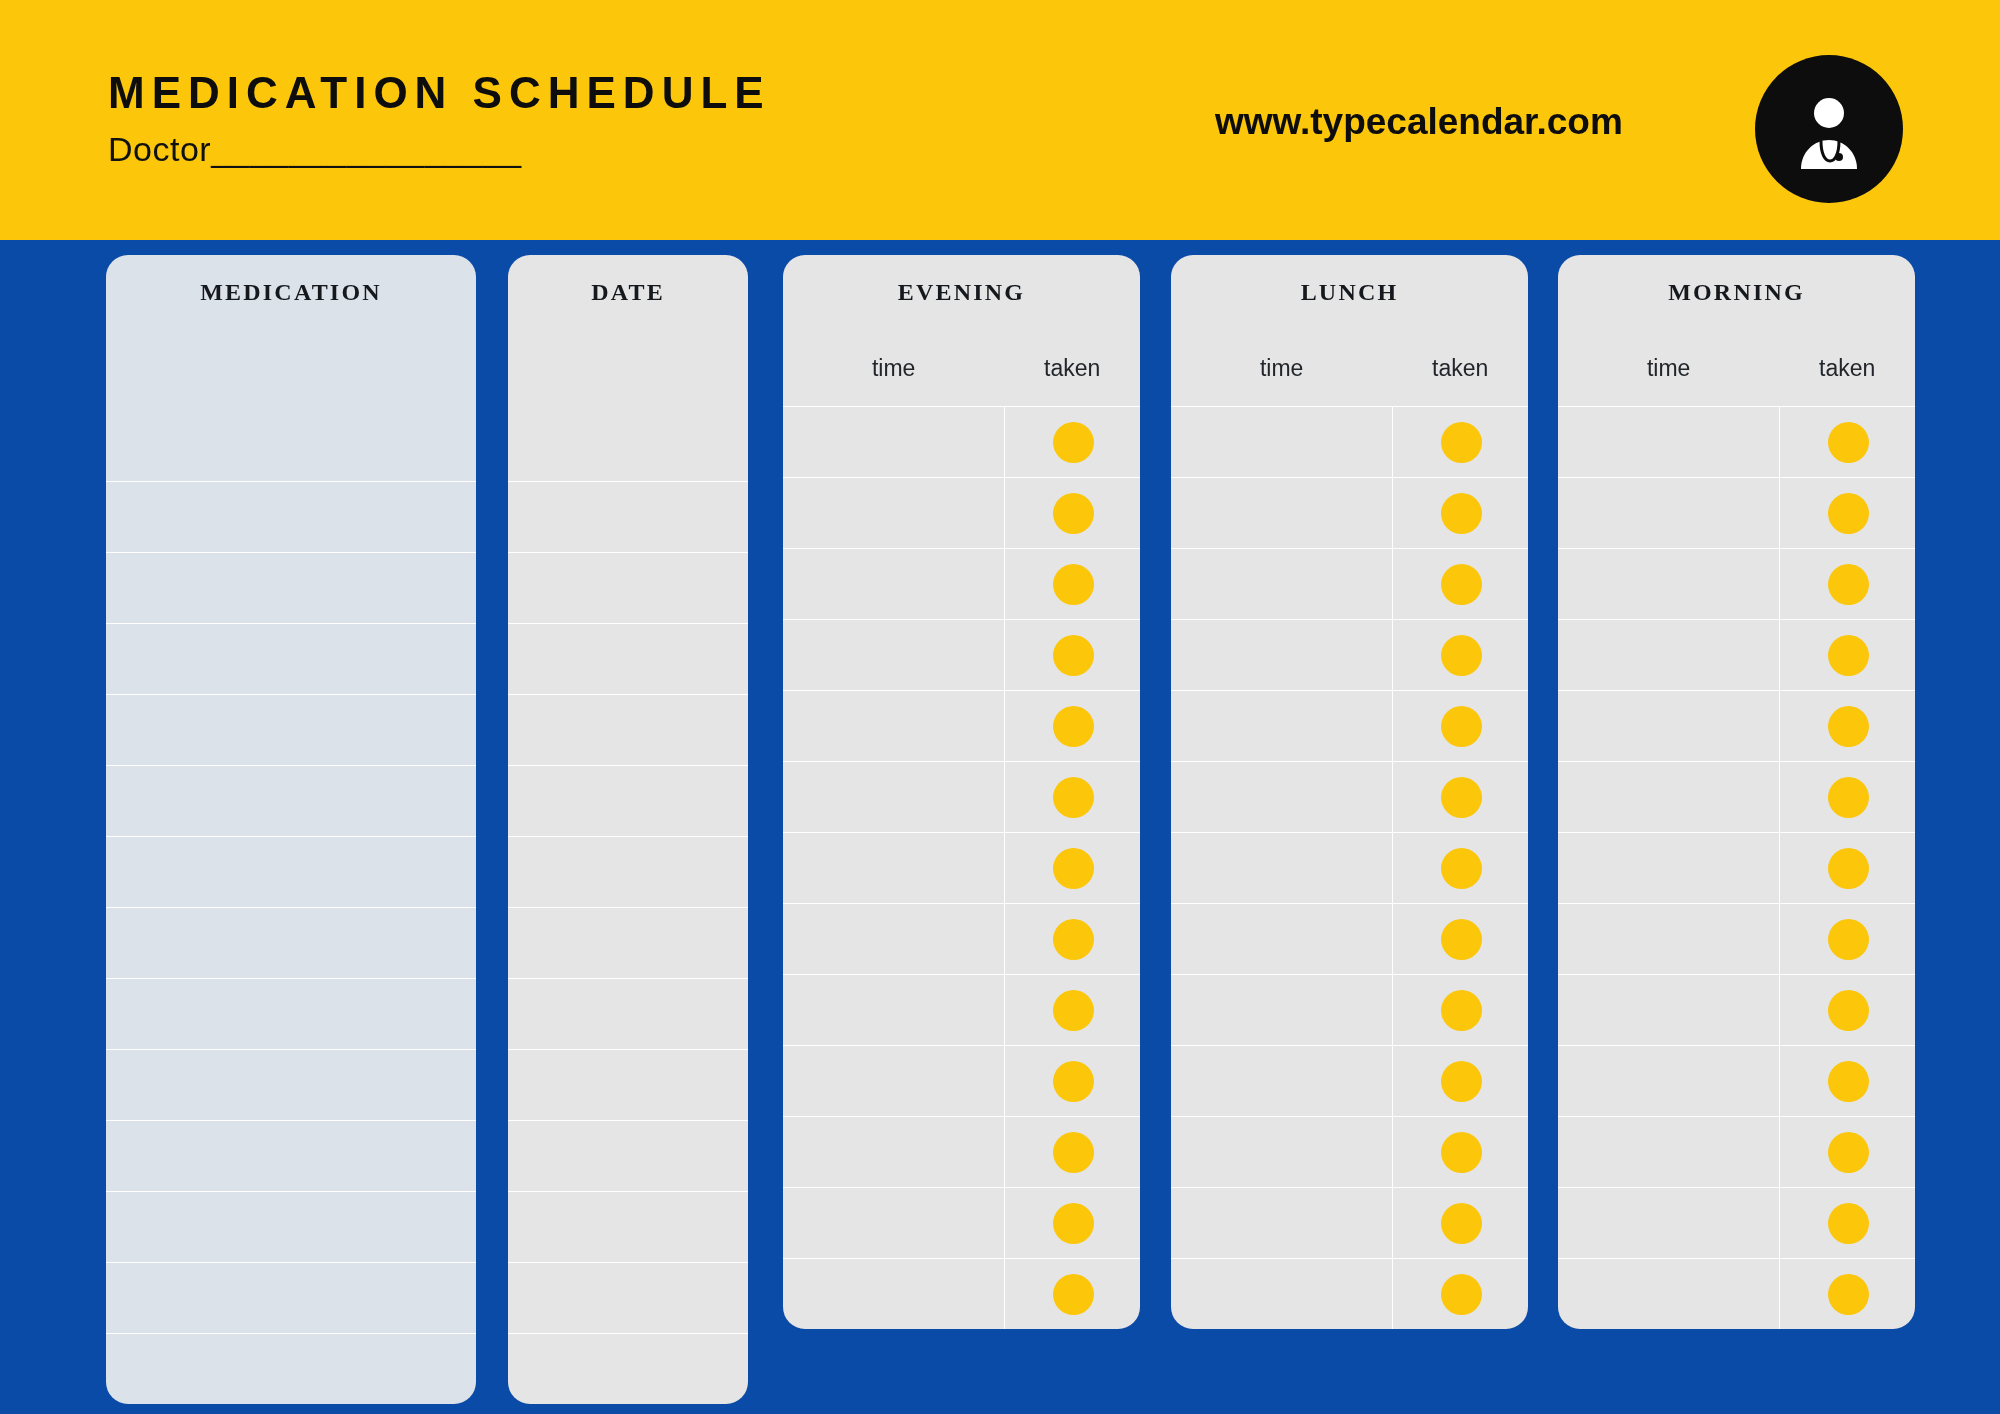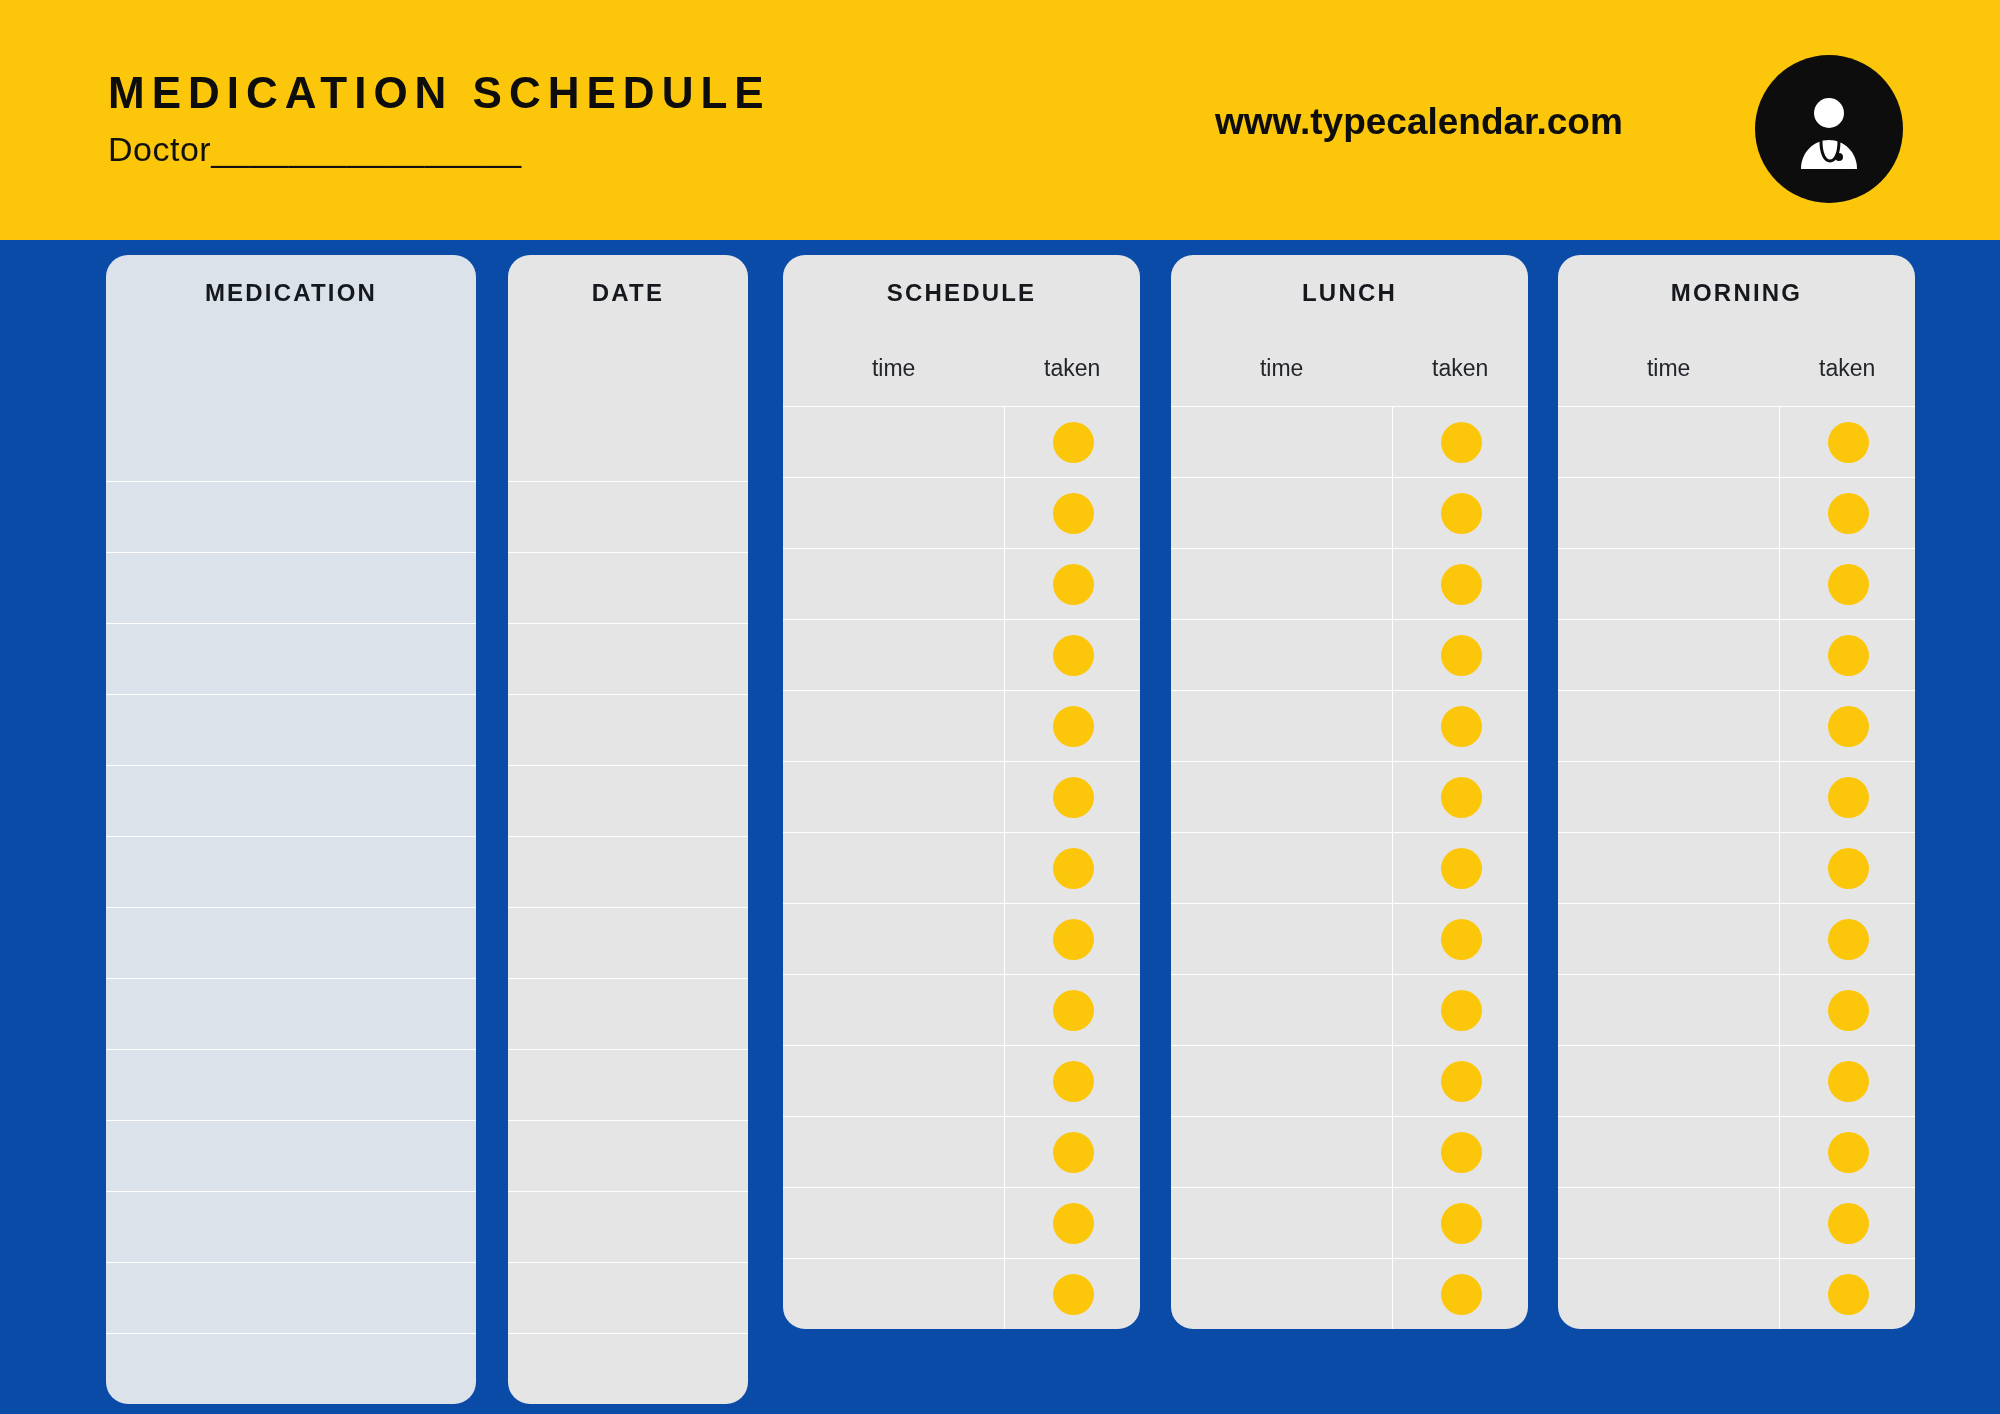--- a/index.html
+++ b/index.html
@@ -88,20 +88,21 @@
 
   .col-head {
     height: 75px;
     display: flex;
     align-items: center;
     justify-content: center;
     font-size: 24px;
     font-weight: 700;
     letter-spacing: 2.2px;
     color: #15181c;
+    font-family: Liberation Serif, serif;
   }
   .sub-head {
     display: flex;
     height: 76px;
   }
   .sub-head > div {
     display: flex;
     align-items: center;
     justify-content: center;
     font-size: 23px;
@@ -192,21 +193,21 @@
         <div class="row-plain"></div>
         <div class="row-plain"></div>
         <div class="row-plain"></div>
         <div class="row-plain"></div>
         <div class="row-plain"></div>
         <div class="row-plain"></div>
       </div>
   </div>
 
   <div class="col col-morning">
-    <div class="col-head">SCHEDULE</div>
+    <div class="col-head">EVENING</div>
     <div class="sub-head">
       <div class="sub-time">time</div>
       <div class="sub-taken">taken</div>
     </div>
     <div class="rows" id="rows-morning">
         <div class="row first">
           <div class="cell-time"></div>
           <div class="cell-taken">
             <div class="dot" style="background: rgb(252, 198, 11);"></div>
           </div>

